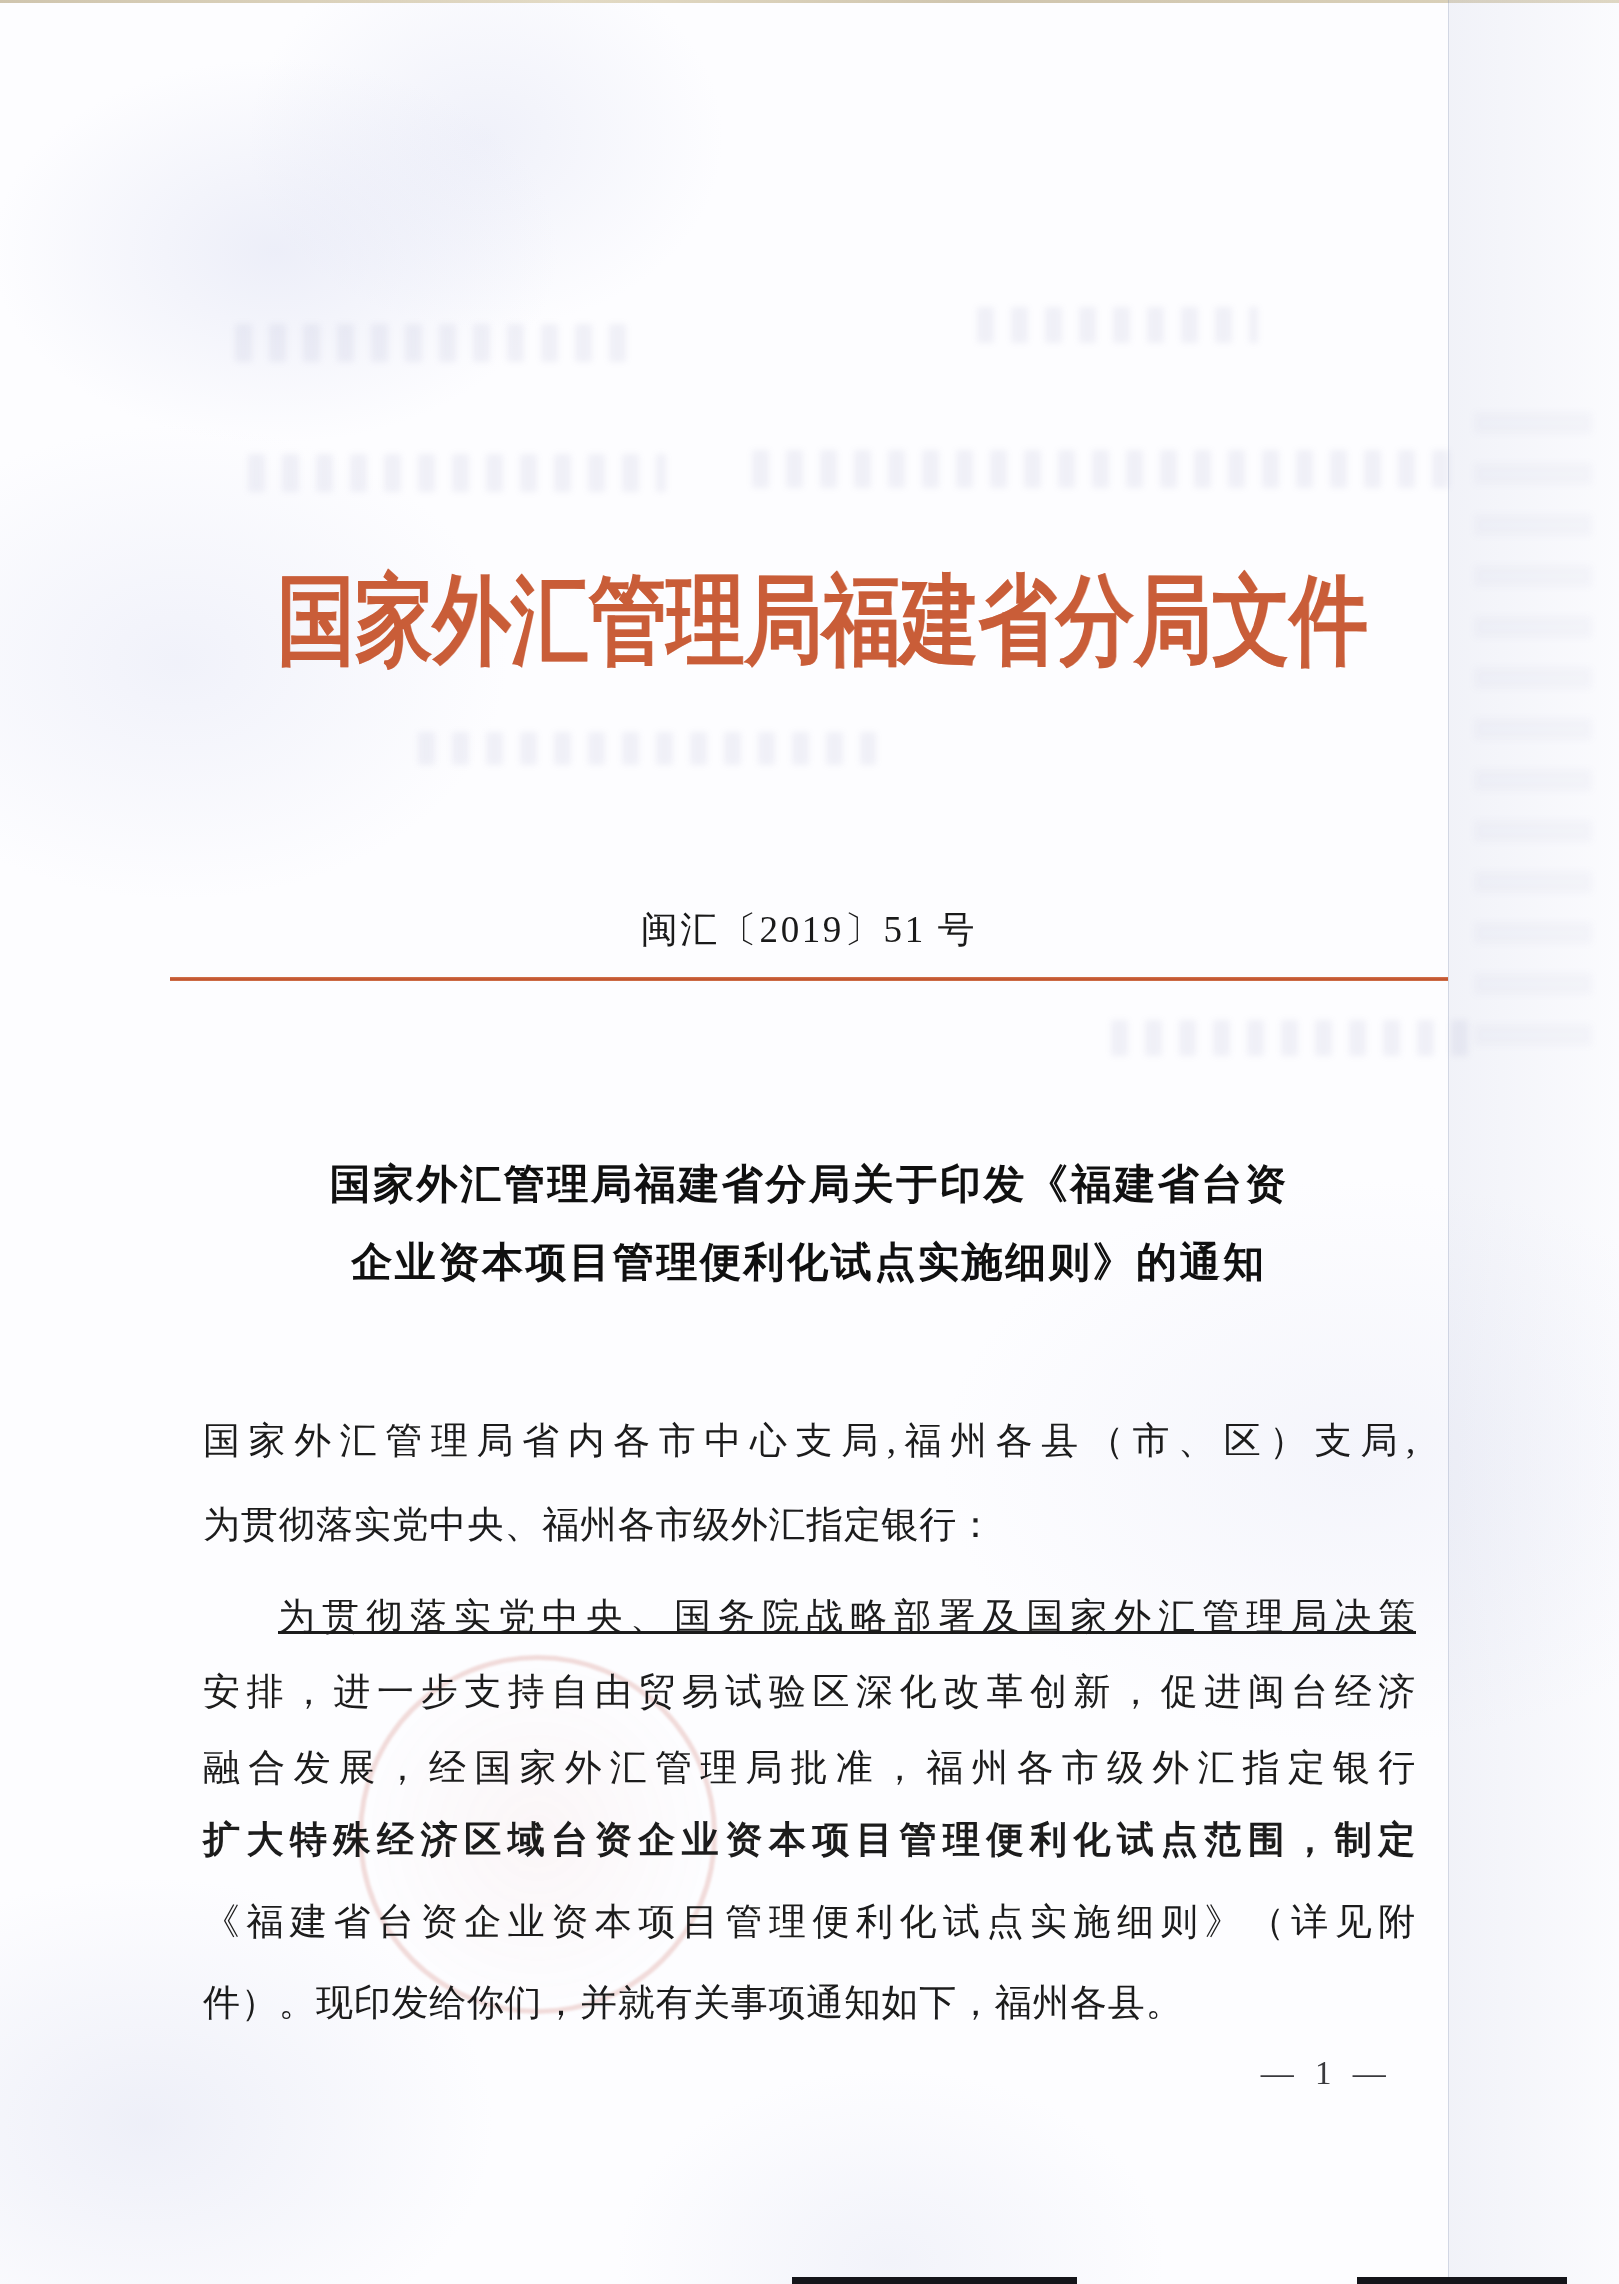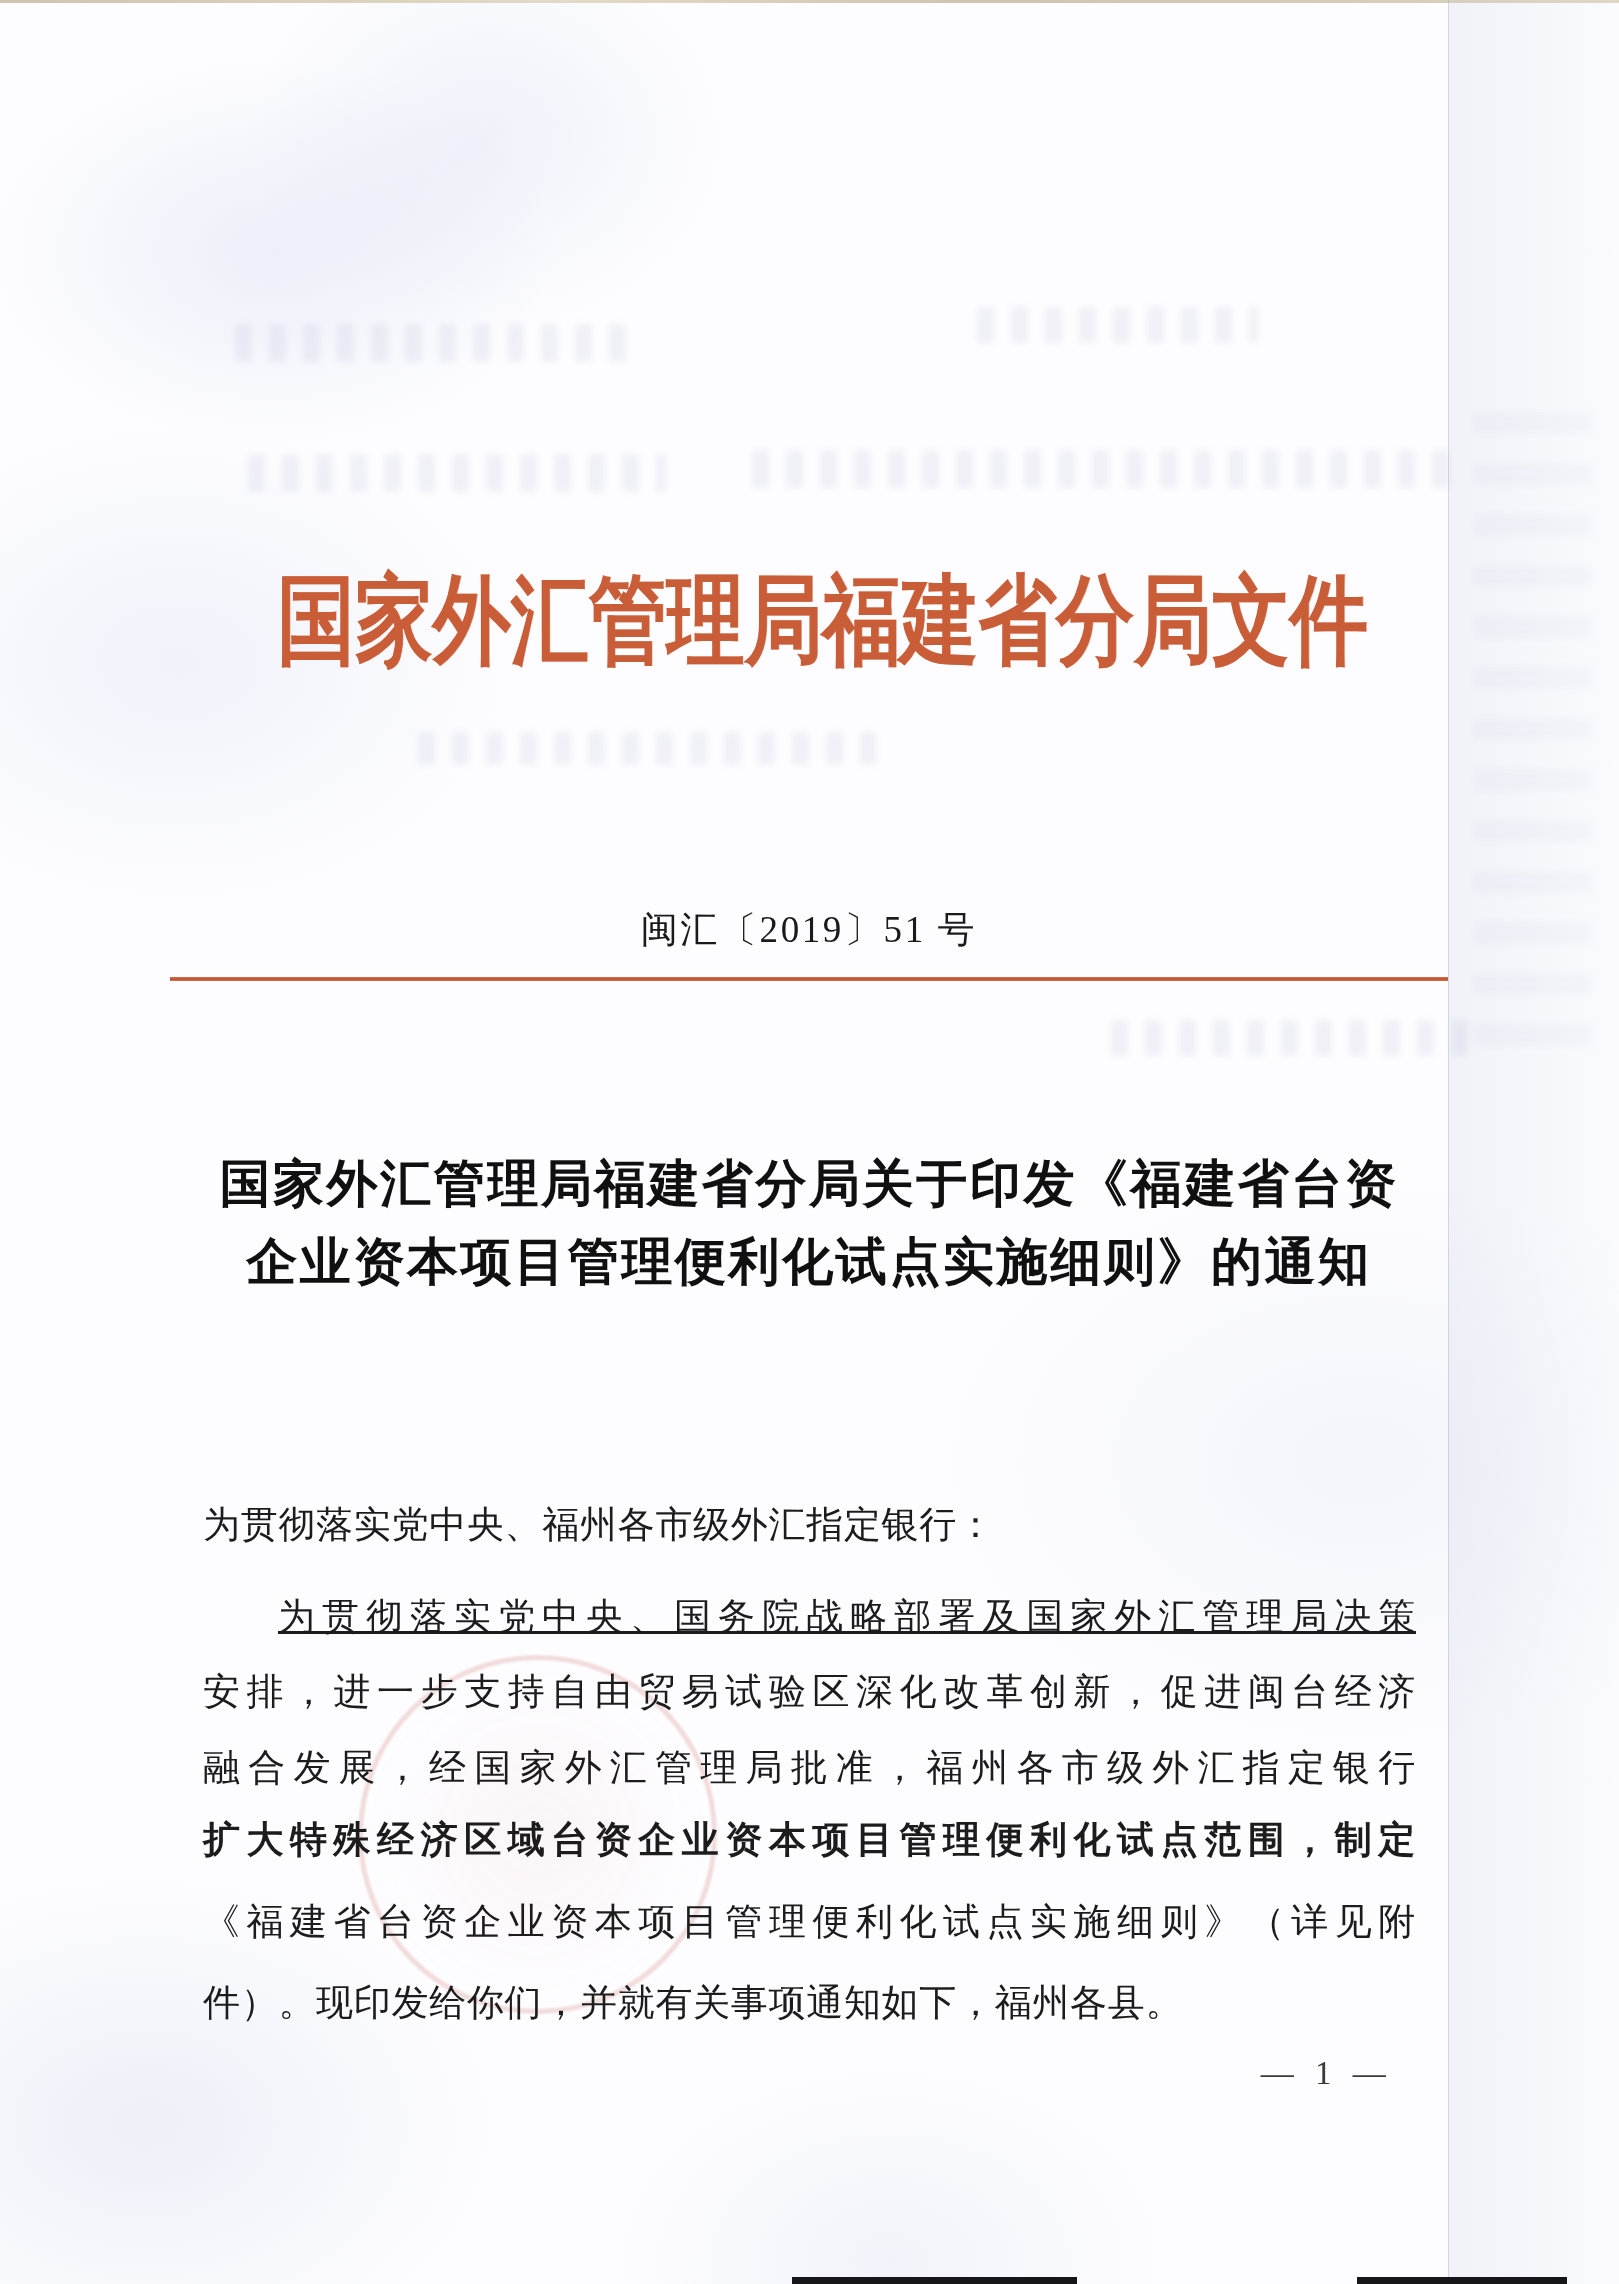--- a/index.html
+++ b/index.html
@@ -51,21 +51,21 @@
   }
   .doc-number{
     left:170px;top:905px;width:1278px;
     font-size:37px;color:#1a1a1a;text-align:center;letter-spacing:2.6px;
   }
   .red-rule{left:170px;top:977px;width:1278px;height:3.9px;
     background:linear-gradient(180deg,#d2764f,#bf4f2b 55%,#d2764f);}
 
   
   .doc-title{left:170px;top:1145px;width:1278px;text-align:center;
-    font-size:51px;font-weight:bold;color:#101010;line-height:78px;letter-spacing:2.6px;}
+    font-size:41px;font-weight:bold;color:#101010;line-height:78px;letter-spacing:2.6px;}
 
   
   .bline{left:203px;width:1213px;font-size:37px;color:#1c1c1c;line-height:43px;
     letter-spacing:0.7px;white-space:nowrap;}
   .just{white-space:normal;text-align:justify;text-align-last:justify;}
   .indent2{text-indent:75px;}
 
   
   .seal{
     left:358px;top:1655px;width:349px;height:349px;border-radius:50%;
@@ -104,20 +104,21 @@
 
   <div class="abs red-rule"></div>
 
   <div class="abs doc-title">
     <div>国家外汇管理局福建省分局关于印发《福建省台资</div>
     <div>企业资本项目管理便利化试点实施细则》的通知</div>
   </div>
 
   <div class="abs seal"></div>
 
+  <div class="abs bline just" style="top:1419px;">国家外汇管理局省内各市中心支局,福州各县（市、区）支局,</div>
   <div class="abs bline" style="top:1503px;">为贯彻落实党中央、福州各市级外汇指定银行：</div>
 
   <div class="abs bline just indent2" style="top:1595px;text-decoration:underline;">为贯彻落实党中央、国务院战略部署及国家外汇管理局决策</div>
   <div class="abs bline just" style="top:1670px;">安排，进一步支持自由贸易试验区深化改革创新，促进闽台经济</div>
   <div class="abs bline just" style="top:1746px;">融合发展，经国家外汇管理局批准，福州各市级外汇指定银行</div>
   <div class="abs bline just" style="top:1818px;font-weight:bold;">扩大特殊经济区域台资企业资本项目管理便利化试点范围，制定</div>
   <div class="abs bline just" style="top:1900px;">《福建省台资企业资本项目管理便利化试点实施细则》（详见附</div>
   <div class="abs bline" style="top:1981px;">件）。现印发给你们，并就有关事项通知如下，福州各县。</div>
 
   <div class="abs page-number">— 1 —</div>

